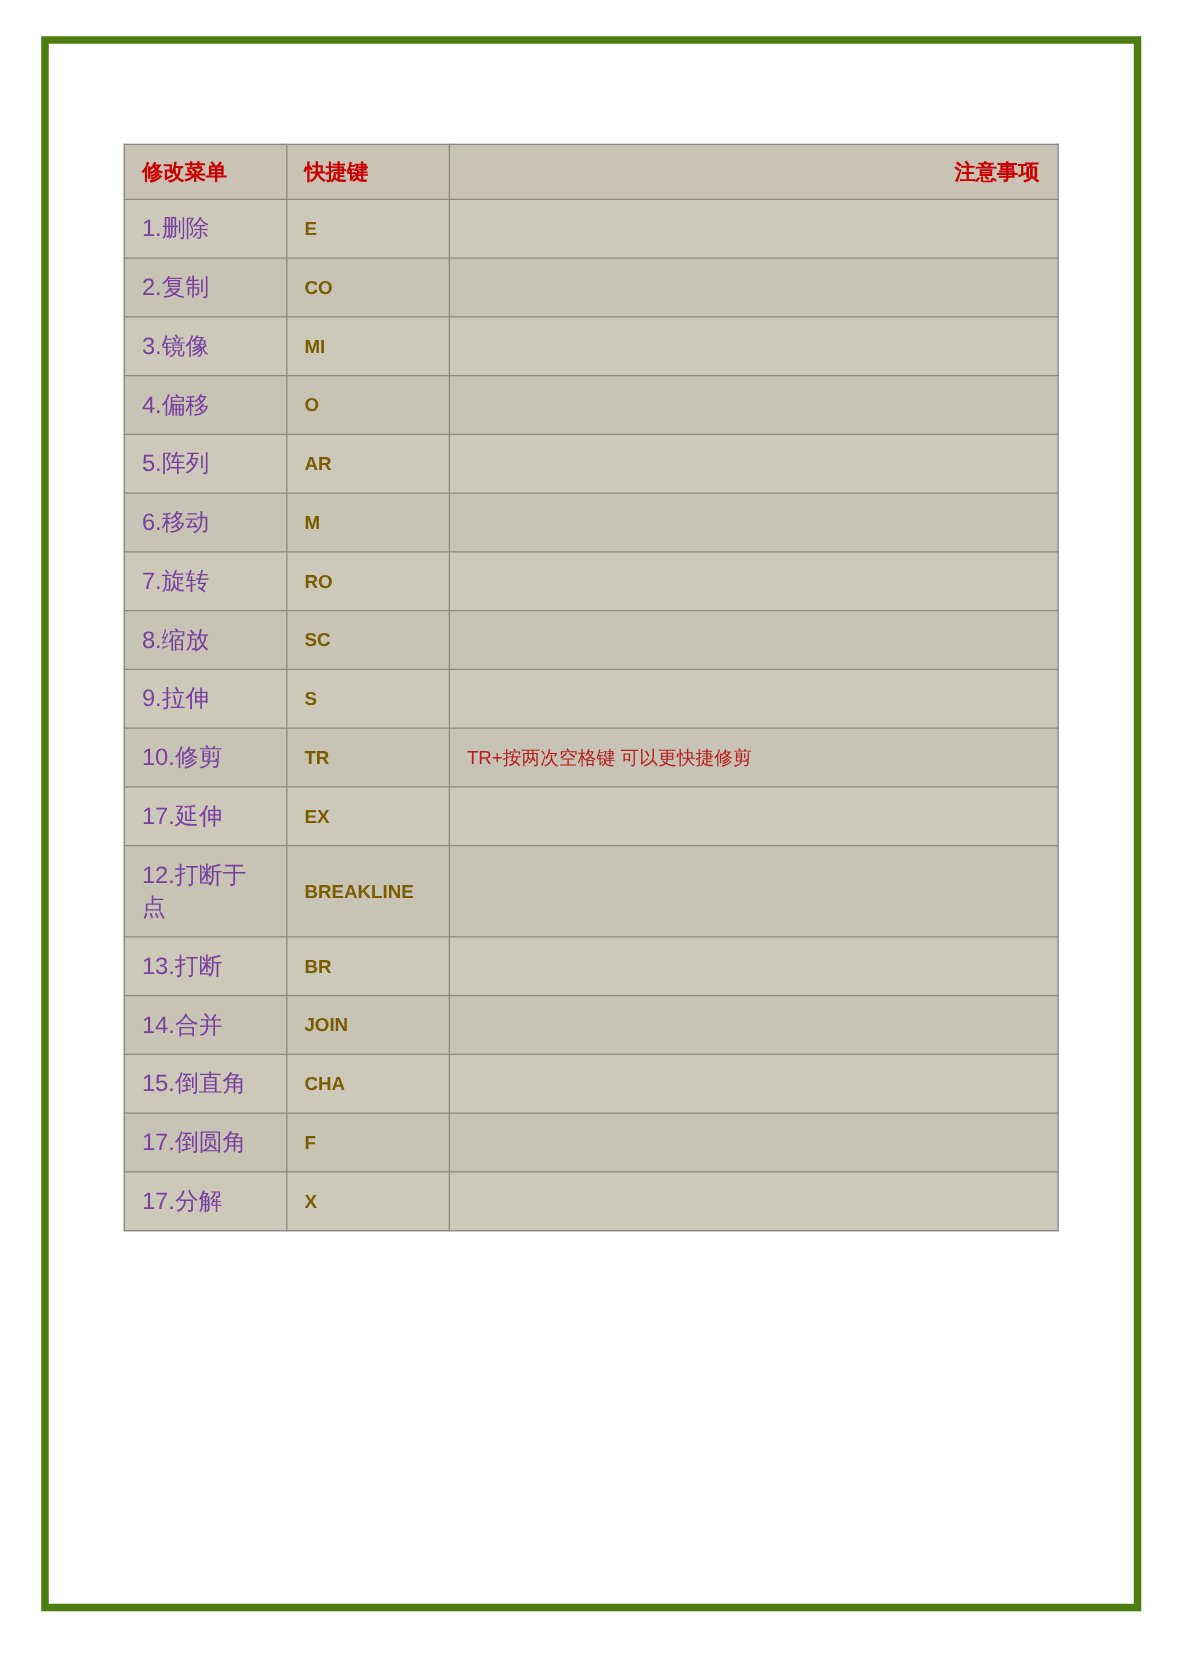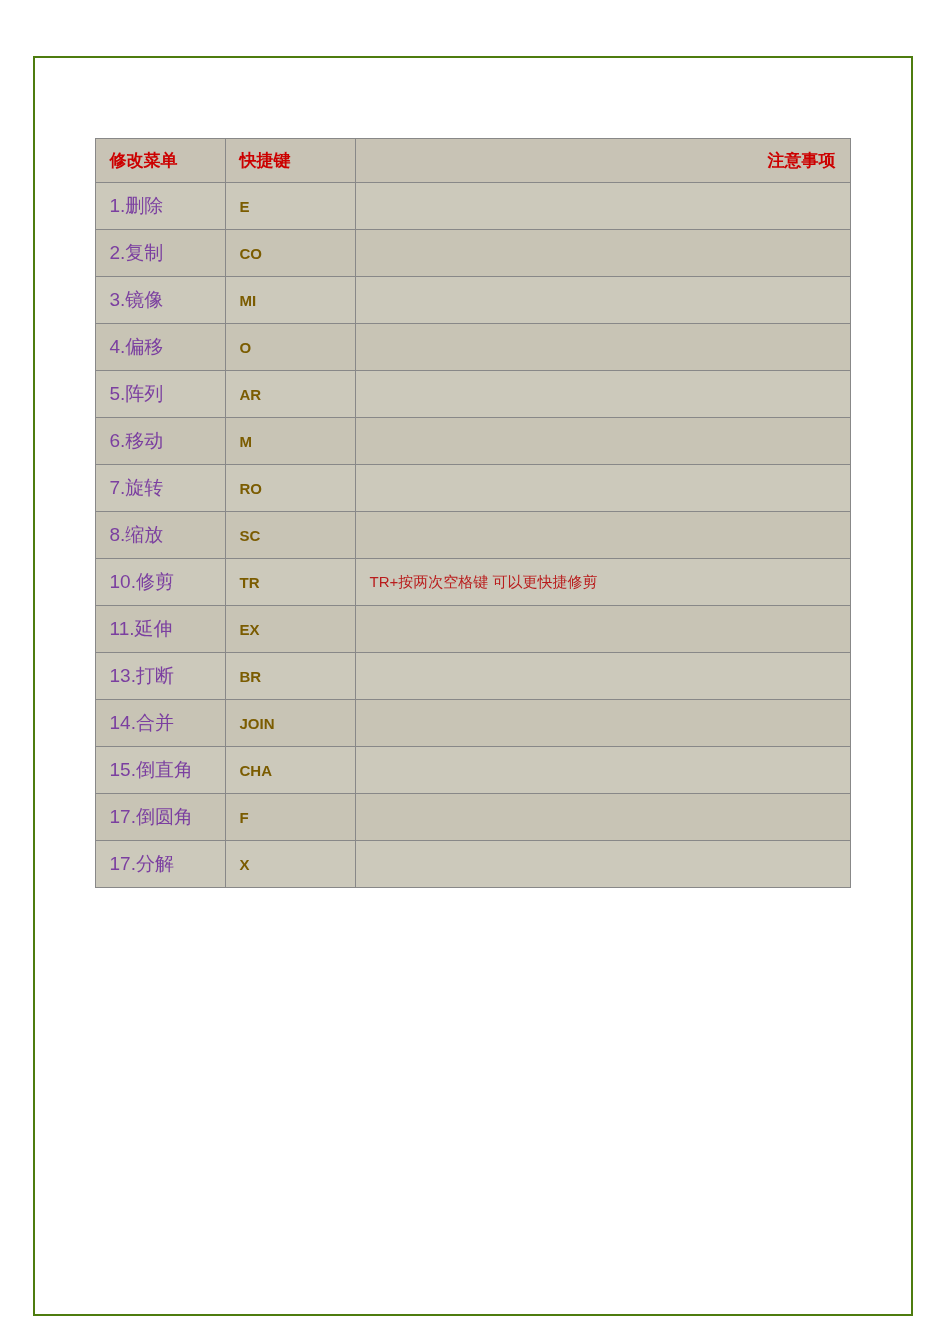--- a/index.html
+++ b/index.html
@@ -14,22 +14,22 @@
       background: #ffffff;
       font-family: 'SimSun', 'Microsoft YaHei', Arial, sans-serif;
       display: flex;
       justify-content: center;
       align-items: flex-start;
     }
 
     .page-container {
       width: 880px;
       min-height: 1260px;
-      border: 2px solid #4d7c0f;
-      margin: 56px auto;
+      border: 6px solid #4d7c0f;
+      margin: 29px auto;
       padding: 80px 60px 80px 60px;
       background: #fff;
     }
 
     .table-wrapper {
       width: 100%;
     }
 
     table {
       width: 100%;
@@ -140,27 +140,37 @@
             <td>7.旋转</td>
             <td>RO</td>
             <td></td>
           </tr>
           <tr>
             <td>8.缩放</td>
             <td>SC</td>
             <td></td>
           </tr>
           <tr>
+            <td>9.拉伸</td>
+            <td>S</td>
+            <td></td>
+          </tr>
+          <tr>
             <td>10.修剪</td>
             <td>TR</td>
             <td>TR+按两次空格键  可以更快捷修剪</td>
           </tr>
           <tr>
-            <td>11.延伸</td>
+            <td>17.延伸</td>
             <td>EX</td>
+            <td></td>
+          </tr>
+          <tr>
+            <td>12.打断于点</td>
+            <td>BREAKLINE</td>
             <td></td>
           </tr>
           <tr>
             <td>13.打断</td>
             <td>BR</td>
             <td></td>
           </tr>
           <tr>
             <td>14.合并</td>
             <td>JOIN</td>

